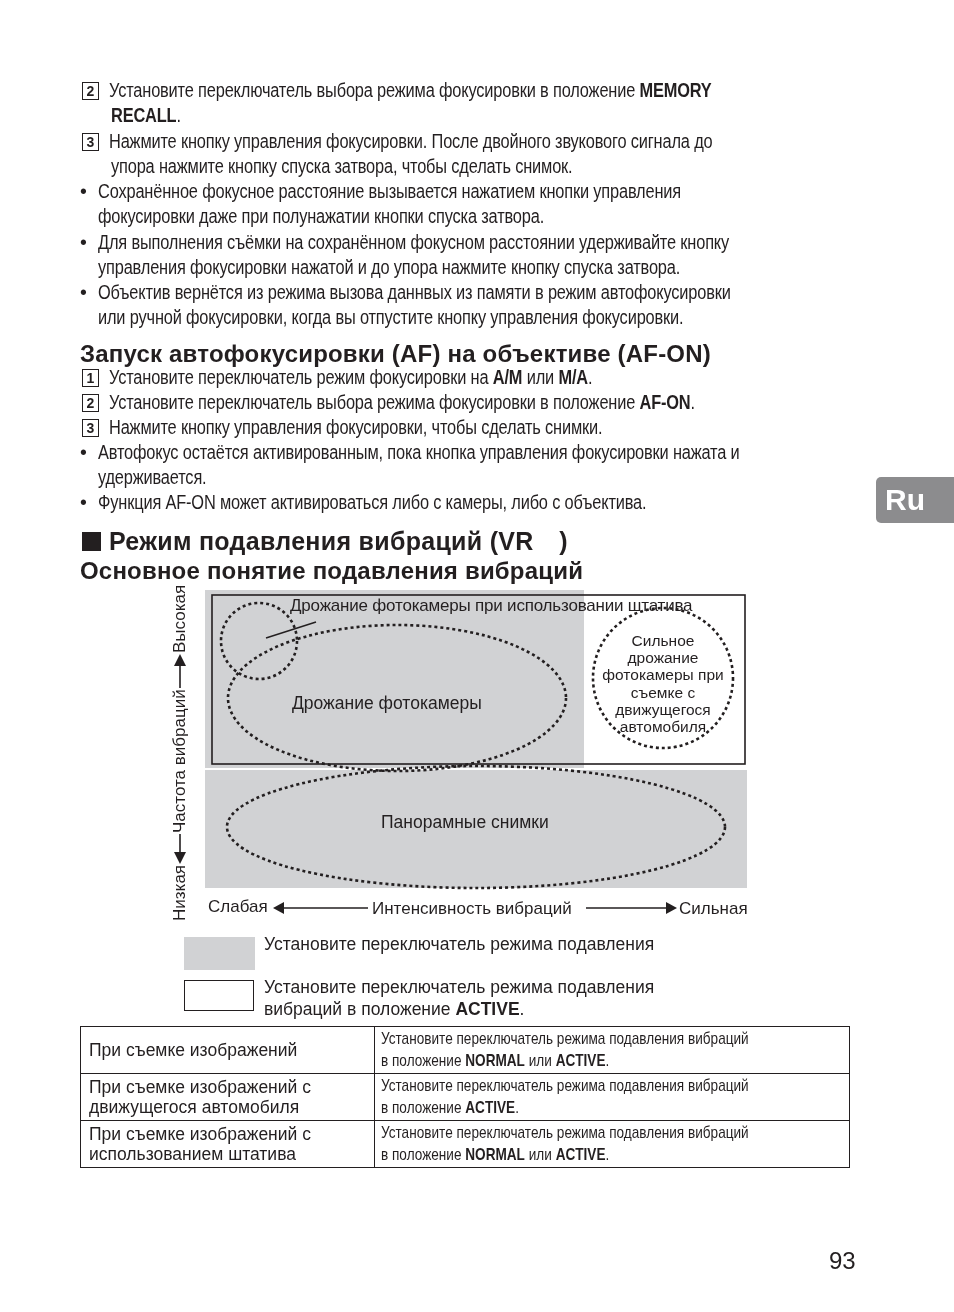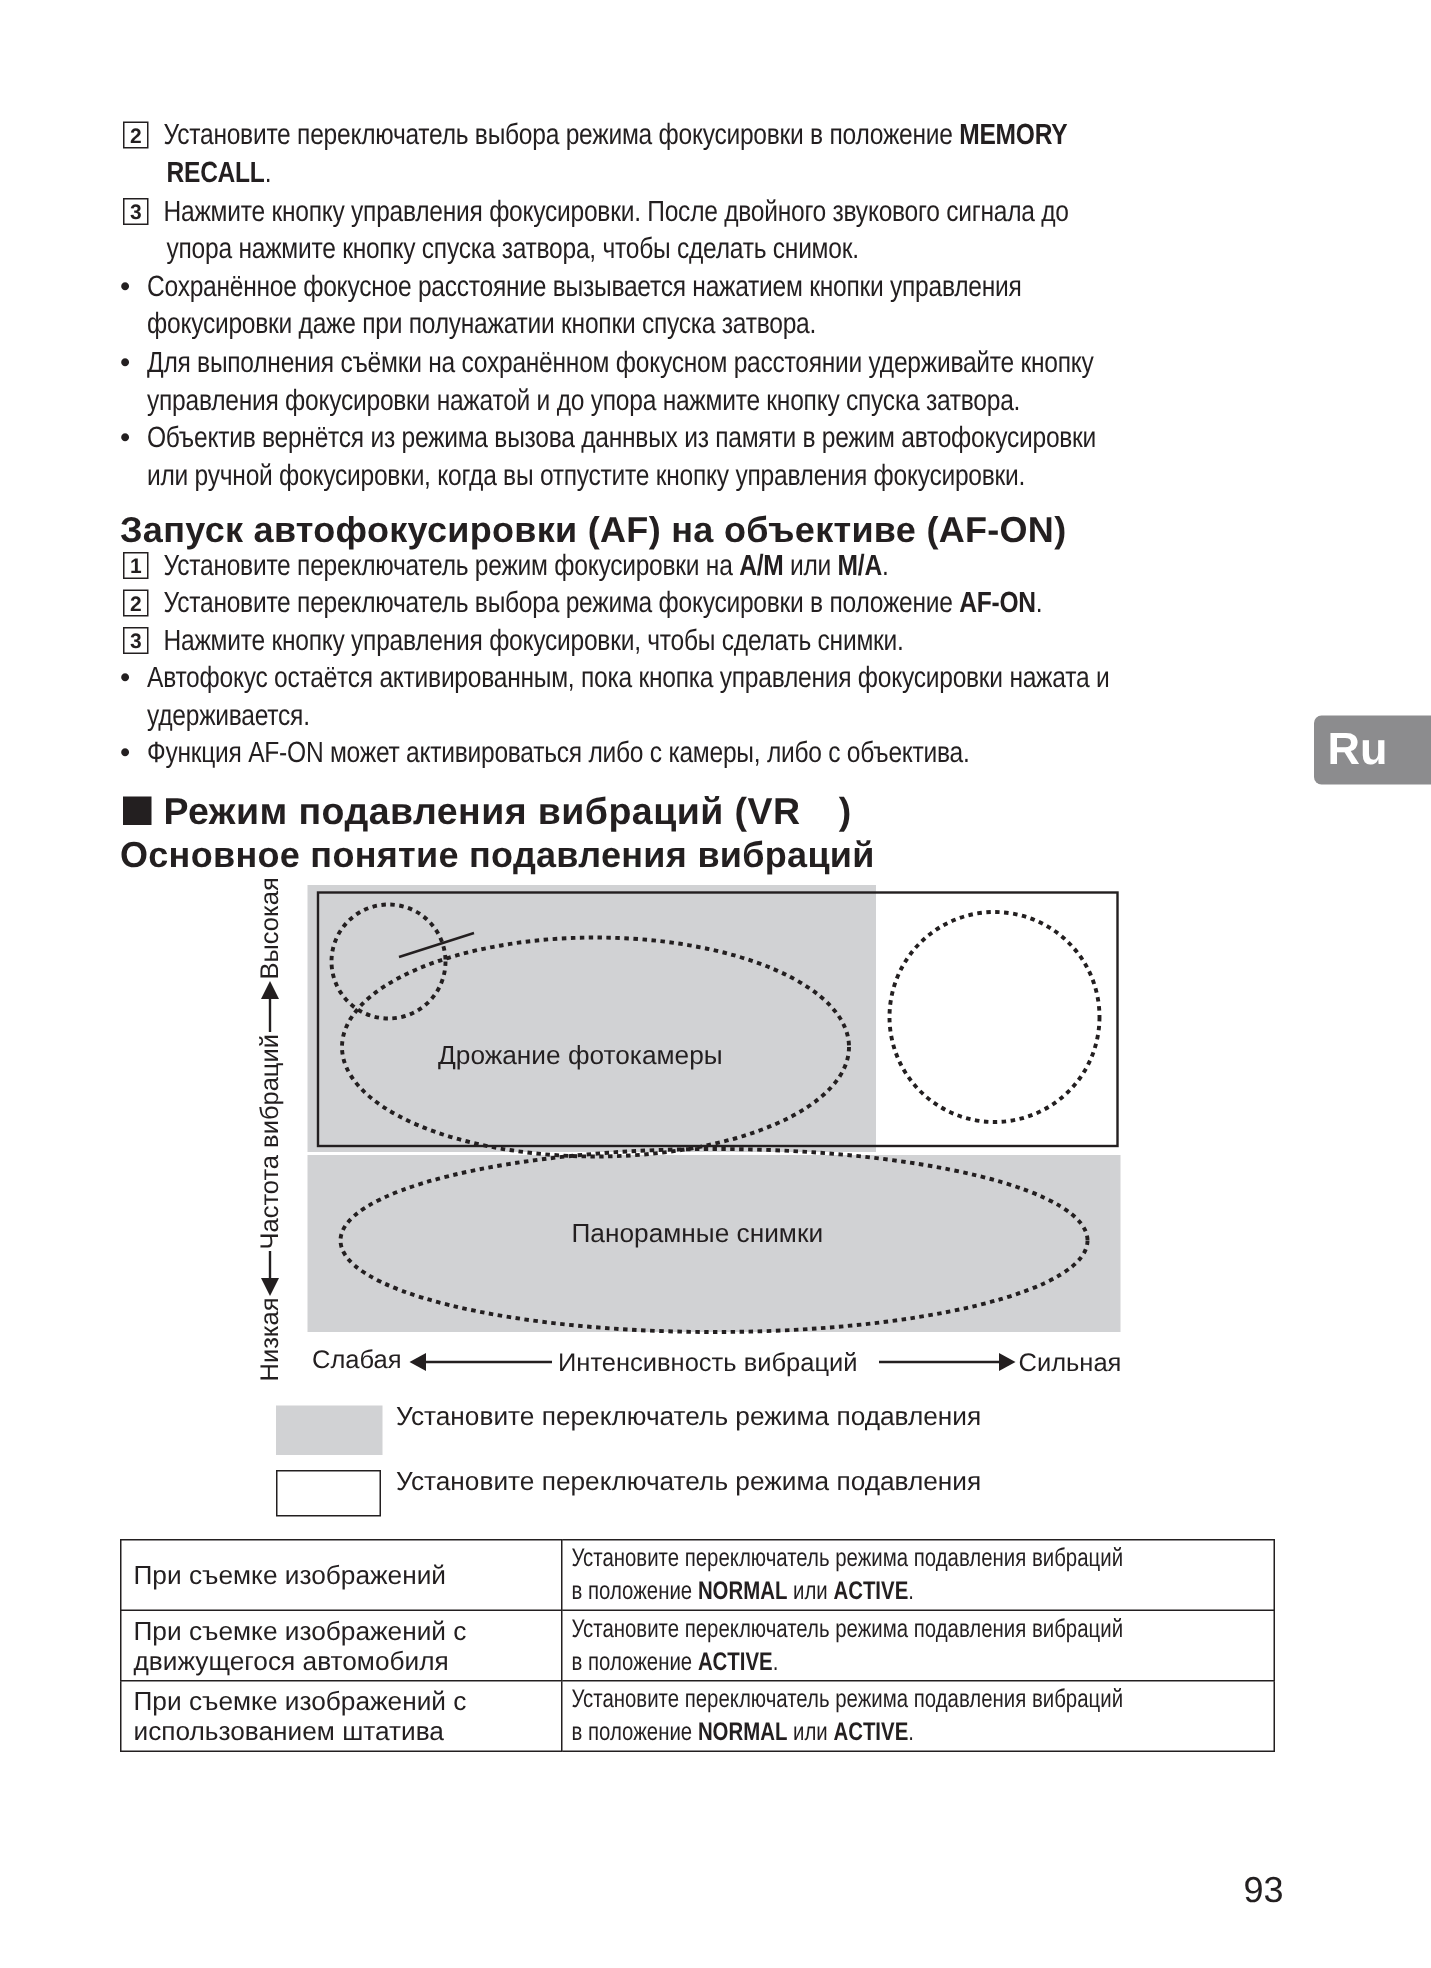--- a/index.html
+++ b/index.html
@@ -111,39 +111,49 @@
     <polygon points="113,328 124,322 124,334" fill="#231f20"></polygon>
     <line x1="426" y1="328" x2="508" y2="328" stroke="#231f20" stroke-width="1.6"></line>
     <polygon points="517,328 506,322 506,334" fill="#231f20"></polygon>
 
     <line x1="20" y1="83" x2="20" y2="108" stroke="#231f20" stroke-width="1.6"></line>
     <polygon points="20,74 14,86 26,86" fill="#231f20"></polygon>
     <line x1="20" y1="254" x2="20" y2="275" stroke="#231f20" stroke-width="1.6"></line>
     <polygon points="20,284 14,272 26,272" fill="#231f20"></polygon>
   </svg>
 
+  <div style="position:absolute; left:130px; top:16px; font-size:17px; white-space:nowrap; background:transparent; letter-spacing:-0.2px;">Дрожание фотокамеры при использовании штатива</div>
   <div style="position:absolute; left:132px; top:113px; font-size:17.5px; white-space:nowrap;">Дрожание фотокамеры</div>
+  <div style="position:absolute; left:433px; top:52px; width:140px; text-align:center; font-size:15.5px; line-height:17.2px;">
+    <div>Сильное</div>
+    <div>дрожание</div>
+    <div>фотокамеры при</div>
+    <div>съемке с</div>
+    <div>движущегося</div>
+    <div>автомобиля</div>
+  </div>
   <div style="position:absolute; left:221px; top:232px; font-size:17.5px; white-space:nowrap;text-align:right;">Панорамные снимки</div>
 
   <div style="position:absolute; left:48px; top:317px; font-size:17px;">Слабая</div>
   <div style="position:absolute; left:212px; top:319px; font-size:17px; white-space:nowrap;">Интенсивность вибраций</div>
   <div style="position:absolute; left:519px; top:319px; font-size:17px;">Сильная</div>
 
   <div style="position:absolute; left:10px; top:73px; font-size:17px; white-space:nowrap; transform:rotate(-90deg); transform-origin:0 0;">Высокая</div>
   <div style="position:absolute; left:10px; top:253px; font-size:17px; white-space:nowrap; transform:rotate(-90deg); transform-origin:0 0;">Частота вибраций</div>
   <div style="position:absolute; left:10px; top:341px; font-size:17px; white-space:nowrap; transform:rotate(-90deg); transform-origin:0 0;">Низкая</div>
 </div>
 
 <div class="legend-gray"></div>
 <div class="legend-text" style="top:934px;">
   <div>Установите переключатель режима подавления</div>
 </div>
 <div class="legend-white"></div>
 <div class="legend-text" style="top:977px;">
   <div>Установите переключатель режима подавления</div>
+  <div><span>вибраций в положение </span><b>ACTIVE</b><span>.</span></div>
 </div>
 
 <table class="vr">
   <tbody>
       <tr>
     <td class="c1"><span>При съемке изображений</span></td>
     <td class="c2">
       <span class="in">Установите переключатель режима подавления вибраций</span><br>
       <span class="in"><span>в положение </span><b>NORMAL</b><span> или </span><b>ACTIVE</b><span>.</span></span>
     </td>

